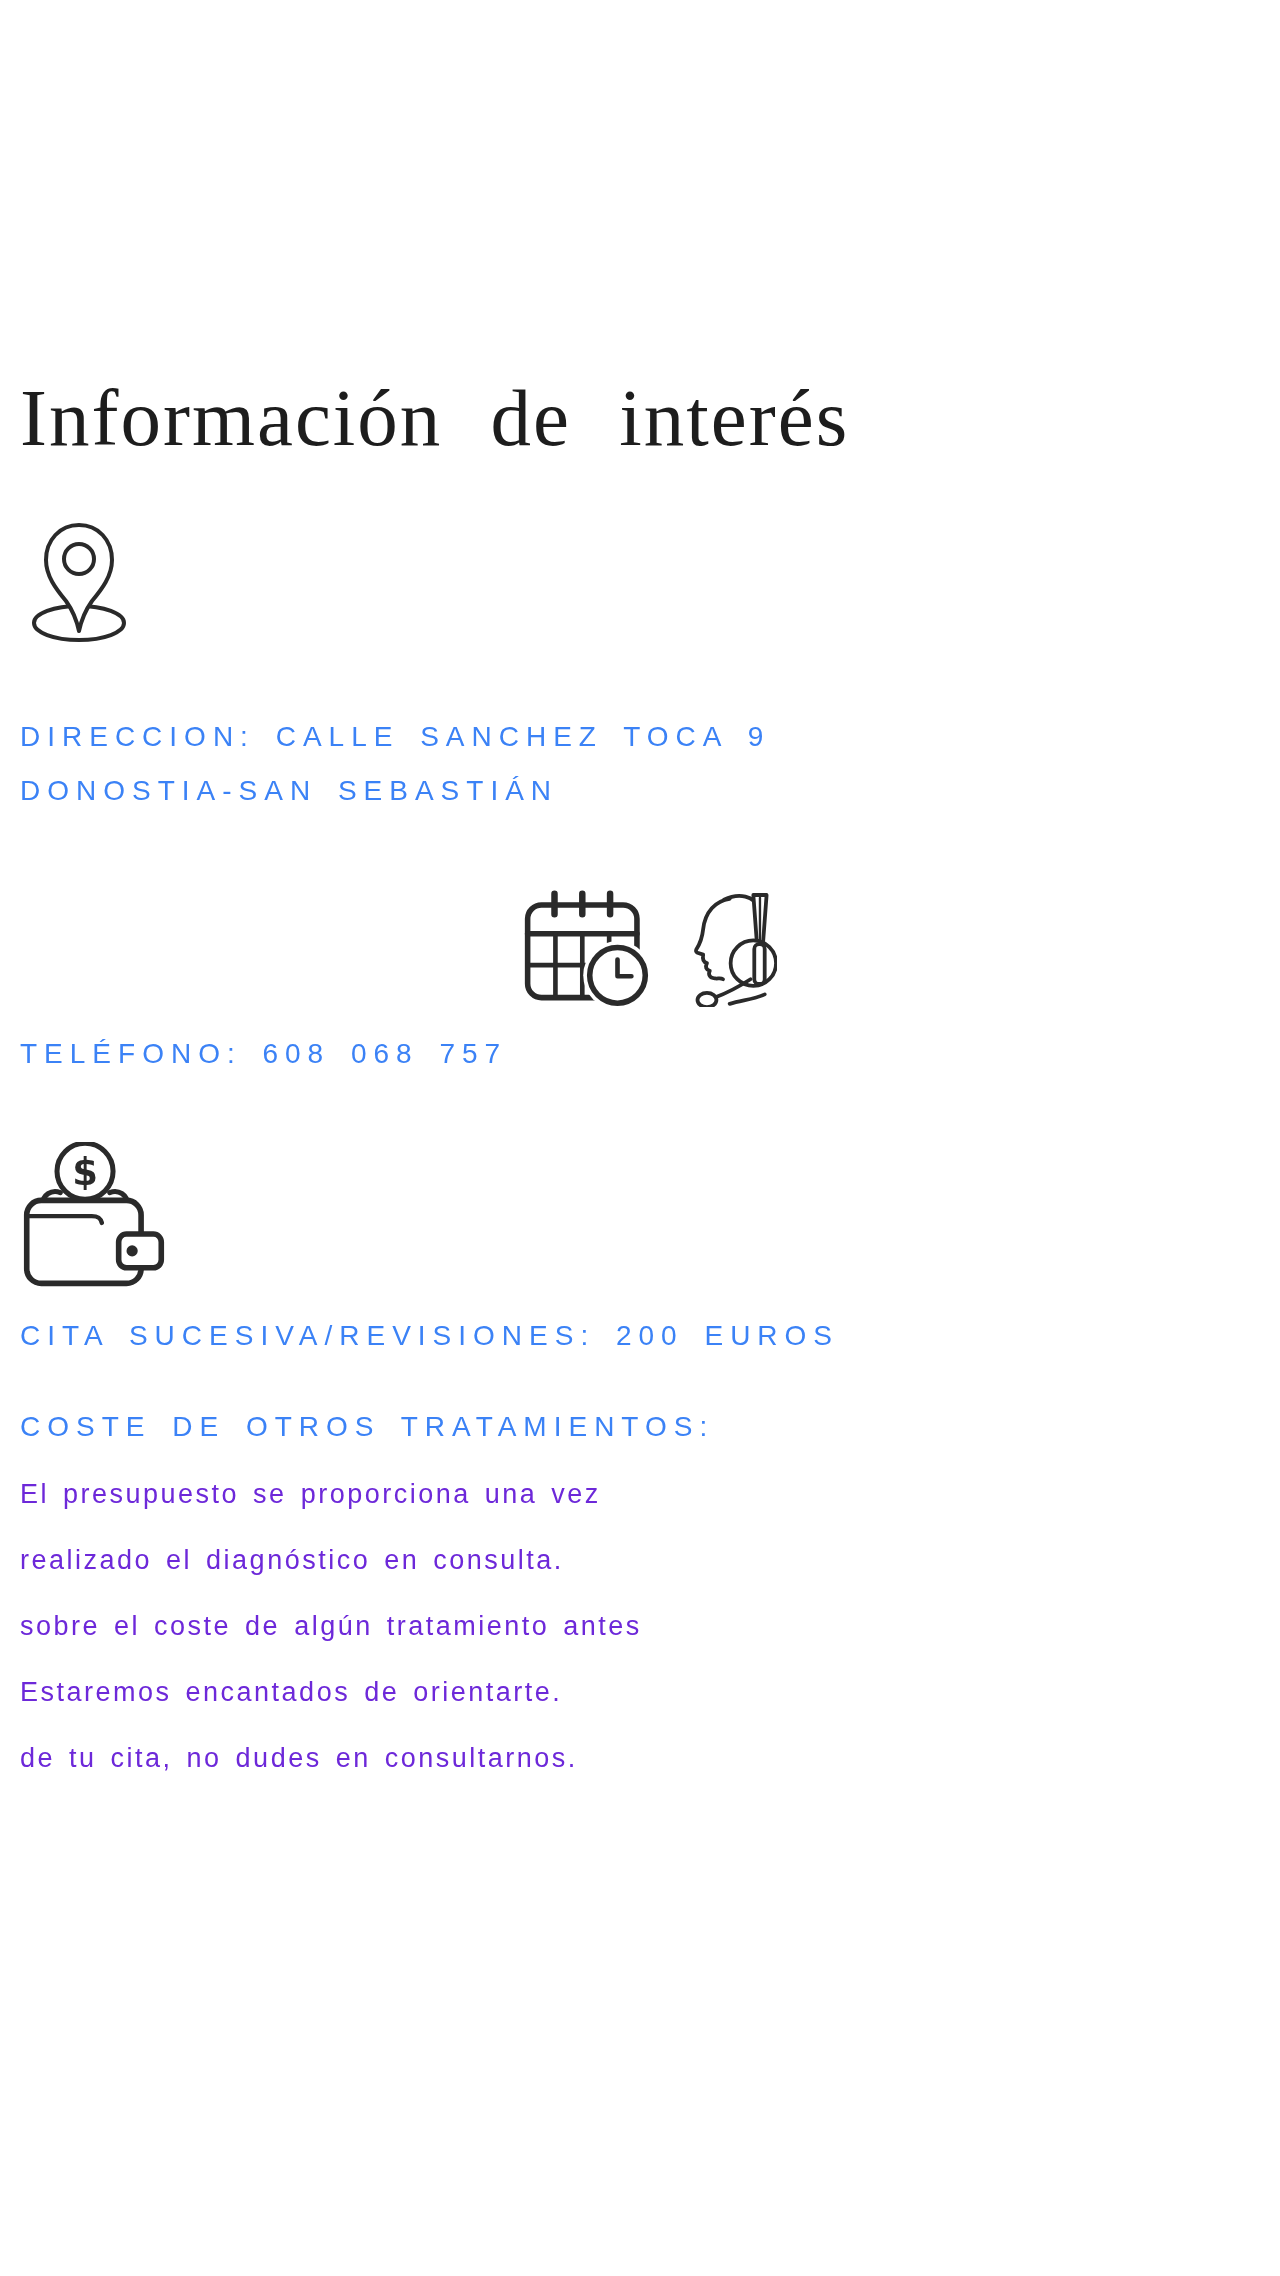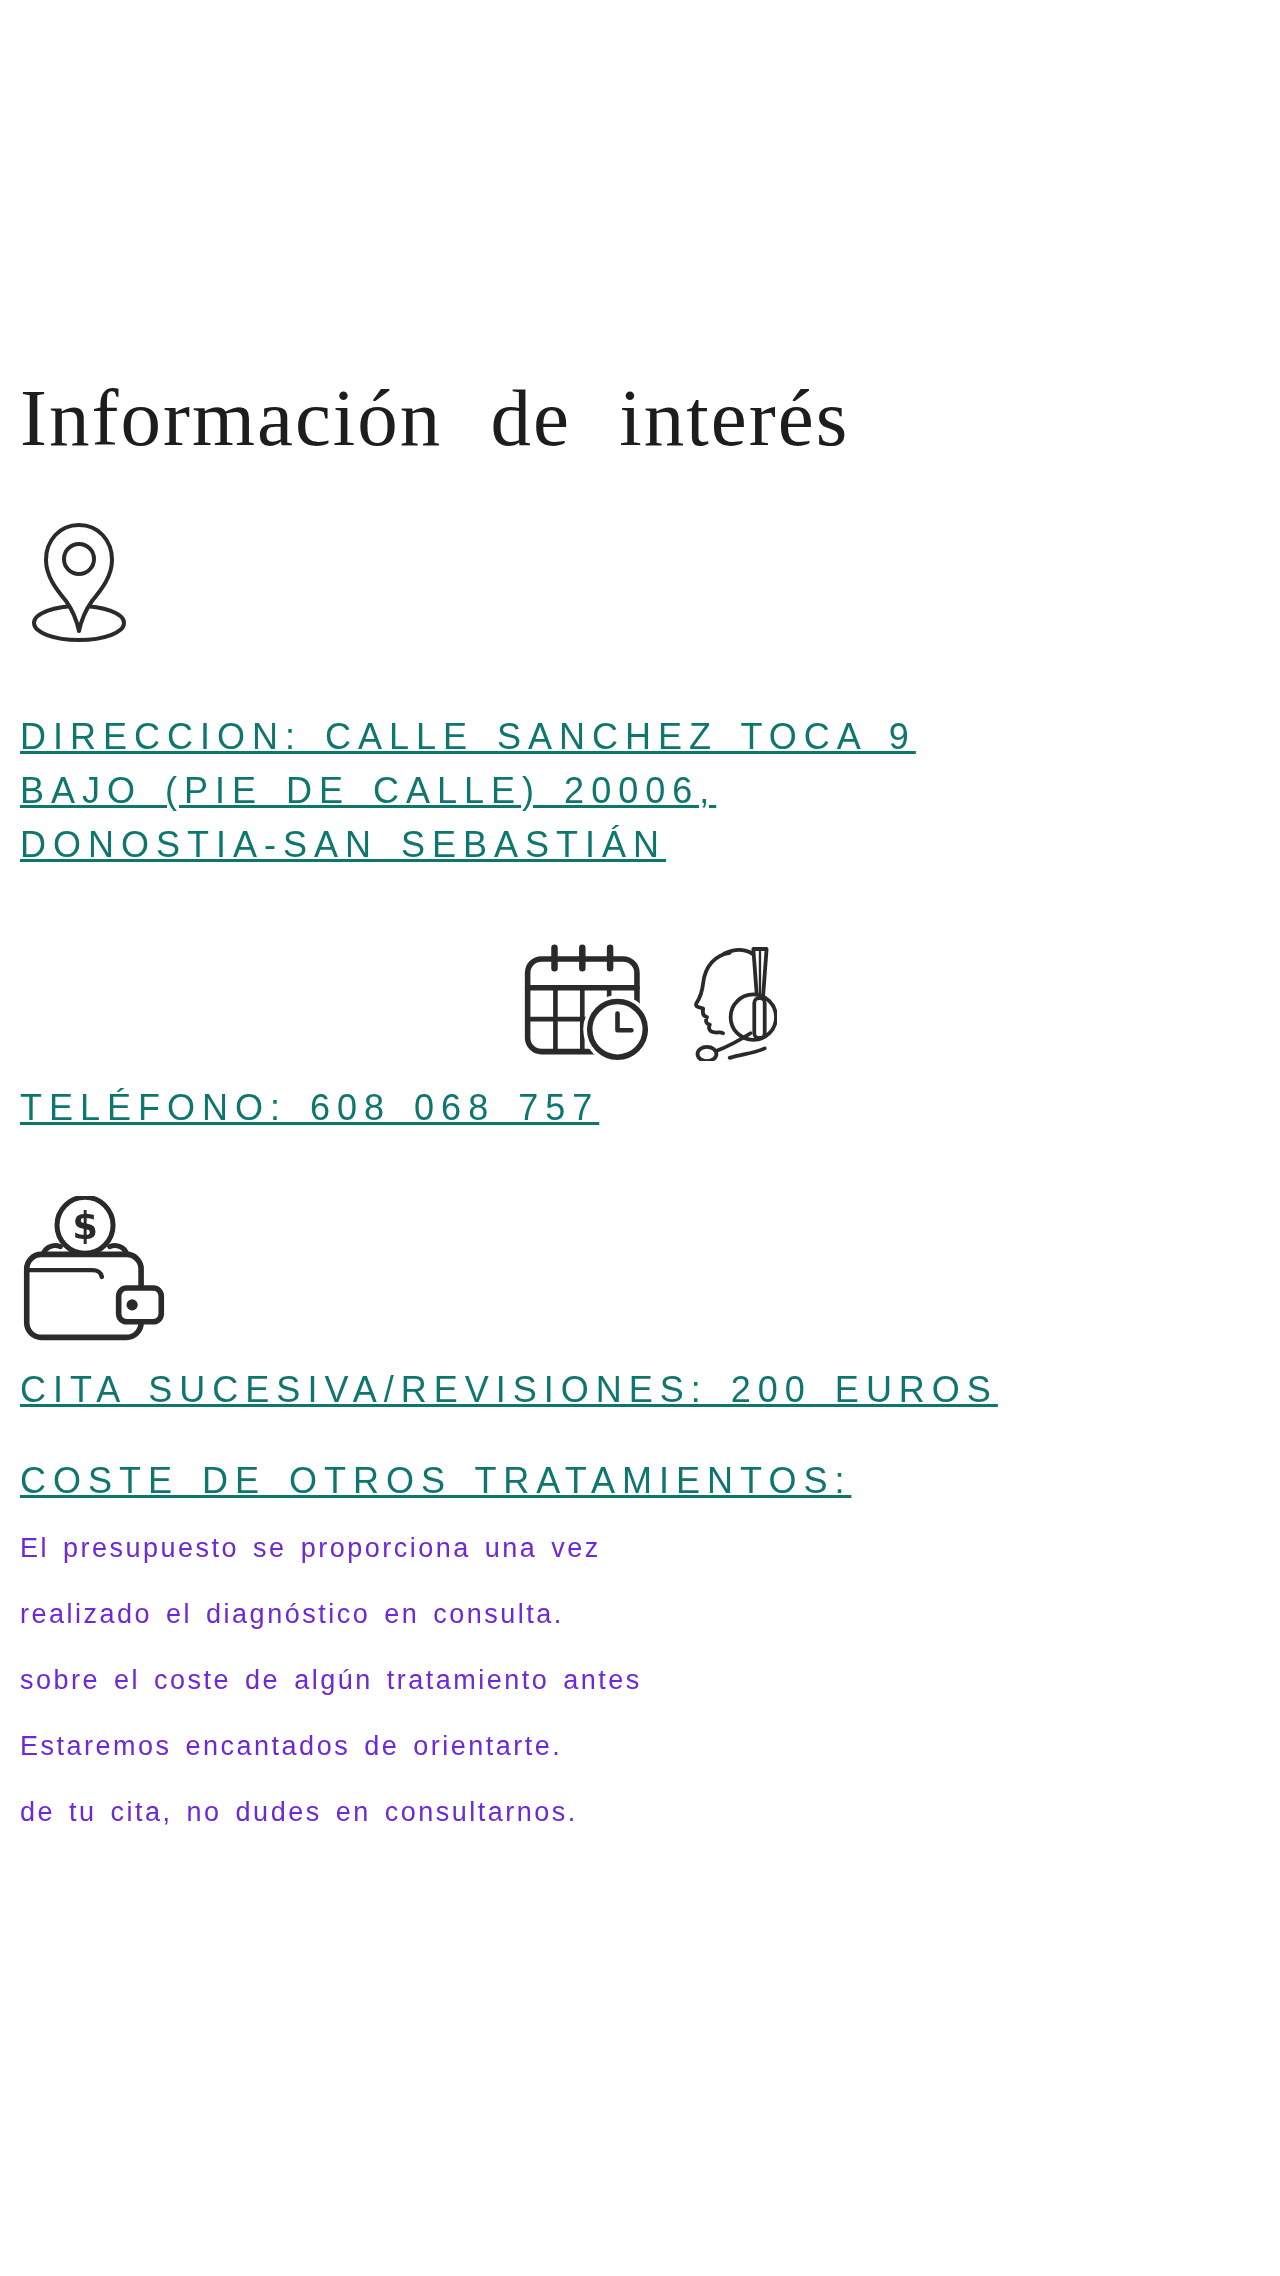--- a/index.html
+++ b/index.html
@@ -24,26 +24,25 @@
     line-height: 80px;
     font-weight: 400;
     color: #1d1d1d;
     letter-spacing: 2px;
     word-spacing: 26px;
   }
   .icon { display: inline-block; vertical-align: bottom; }
   .icon svg { display: block; }
   .pin-wrap   { margin-top: 62px; height: 124px; }
   .caps {
-    font-size: 36px;
+    font-size: 28px;
     line-height: 54px;
     letter-spacing: 7px;
     word-spacing: 6px;
-    color: #0f766e;
-    text-decoration: underline;
+    color: #3b82f6;
   }
   .address-block { margin-top: 66px; }
   .contact-icons {
     margin-top: 64px;
     height: 125px;
     display: flex;
     justify-content: center;
     align-items: flex-end;
     gap: 22px;
   }
@@ -80,21 +79,20 @@
         <svg width="118" height="124" viewBox="0 0 118 124">
           <ellipse class="stroke" cx="59" cy="103" rx="45" ry="17" stroke-width="4"></ellipse>
           <path class="stroke fillwhite" stroke-width="4" d="M59,5 C40,5 26,20 26,40 C26,56 36,69 46,81 C51,88 56,97 59,111 C62,97 67,88 72,81 C82,69 92,56 92,40 C92,20 78,5 59,5 Z"></path>
           <circle class="stroke" cx="59" cy="39" r="15" stroke-width="4"></circle>
         </svg>
       </span>
     </div>
 
     <div class="caps address-block">
       <div>DIRECCION: CALLE SANCHEZ TOCA 9</div>
-      <div>BAJO (PIE DE CALLE) 20006,</div>
       <div>DONOSTIA-SAN SEBASTIÁN</div>
     </div>
 
     <div class="contact-icons">
       <span class="icon">
         <svg width="126" height="117" viewBox="0 0 136 126">
           <path class="stroke" stroke-width="7" d="M34,4 V26 M64,4 V26 M94,4 V26"></path>
           <rect class="stroke" x="5" y="16" width="118" height="100" rx="15" stroke-width="6"></rect>
           <path class="stroke" stroke-width="6" d="M5,47 H123"></path>
           <path class="stroke" stroke-width="5" d="M35,47 V116 M64,47 V116 M93,47 V116 M5,81 H123"></path>

